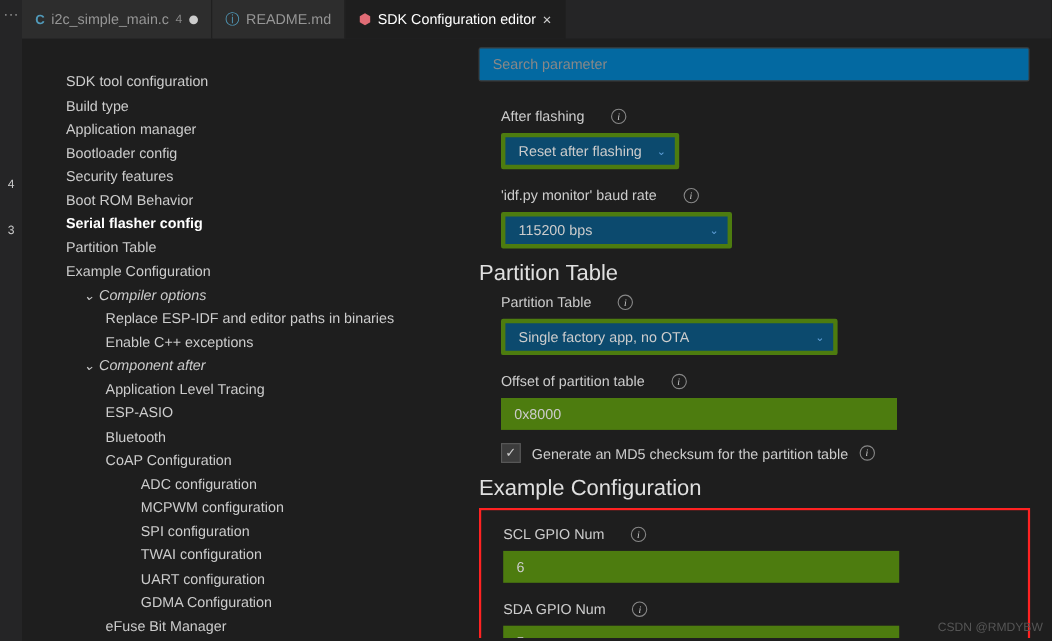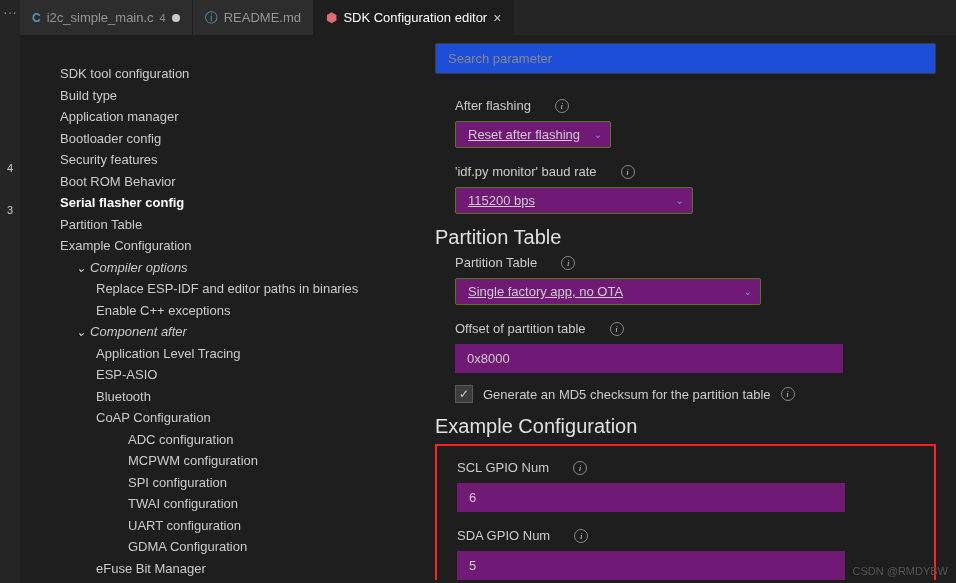--- a/index.html
+++ b/index.html
@@ -59,49 +59,49 @@
     .tree-item.l5 { padding-left: 88px; }
     .chevron::before {
       content: "⌄"; display: inline-block; margin-right: 4px; color: #cccccc;
       font-size: 12px;
     }
     .config-panel {
       flex: 1; padding: 0 0 0 20px; overflow: hidden; position: relative;
     }
     .search-wrap { padding: 8px 20px 18px 0; }
     .search-input {
-      width: 100%; background: #1d4ed8; border: 1px solid #3c3c3c; color: #cccccc;
+      width: 100%; background: #0369a1; border: 1px solid #3c3c3c; color: #cccccc;
       padding: 7px 12px; border-radius: 2px; font-size: 13px; outline: none;
     }
     .search-input::placeholder { color: #888; }
     .config-body { padding-right: 20px; overflow-y: auto; height: calc(100% - 60px); }
     .section-label {
       font-size: 13px; color: #cccccc; margin: 6px 0 8px 20px; display: flex; align-items: center; gap: 24px;
     }
     .section-title {
       font-size: 20px; color: #e0e0e0; margin: 12px 0 6px 0;
     }
     .info-icon {
       display: inline-flex; width: 14px; height: 14px; border: 1px solid #888;
       border-radius: 50%; align-items: center; justify-content: center;
       font-size: 9px; color: #ccc; font-style: italic; font-family: serif;
     }
     .select-box {
-      background: #701a75; border: 1px solid #4d7c0f; color: #cccccc;
+      background: #0c4a6e; border: 4px solid #4d7c0f; color: #cccccc;
       padding: 5px 30px 5px 12px; border-radius: 2px; font-size: 13px;
       margin-left: 20px; display: inline-flex; align-items: center; position: relative;
-      cursor: pointer; min-width: 120px; text-decoration: underline;
+      cursor: pointer; min-width: 120px;
     }
     .select-box.wide { width: 306px; }
     .select-caret {
       position: absolute; right: 8px; color: #5f9fd8; font-size: 10px;
     }
     .text-input {
-      background: #701a75; border: none; color: #cccccc; padding: 7px 12px;
-      margin-left: 20px; width: 388px; font-size: 13px; outline: none;
+      background: #4d7c0f; border: none; color: #cccccc; padding: 7px 12px;
+      margin-left: 20px; width: 360px; font-size: 13px; outline: none;
     }
     .checkbox-row {
       display: flex; align-items: center; gap: 10px; margin: 12px 0 4px 20px;
     }
     .checkbox {
       width: 18px; height: 18px; background: #3c3c3c; border: 1px solid #5a5a5a;
       display: flex; align-items: center; justify-content: center; color: #cccccc;
       font-size: 12px; cursor: pointer;
     }
     .highlight-box {
@@ -183,21 +183,21 @@
         <div class="select-box">
           <span>Reset after flashing</span>
           <span class="select-caret">⌄</span>
         </div>
 
         <div class="spacer-sm"></div>
         <div class="section-label">
           <span>'idf.py monitor' baud rate</span>
           <span class="info-icon">i</span>
         </div>
-        <div class="select-box" style="width:238px">
+        <div class="select-box" style="width:210px">
           <span>115200 bps</span>
           <span class="select-caret">⌄</span>
         </div>
 
         <div class="section-title">Partition Table</div>
         <div class="section-label">
           <span>Partition Table</span>
           <span class="info-icon">i</span>
         </div>
         <div class="select-box wide">

